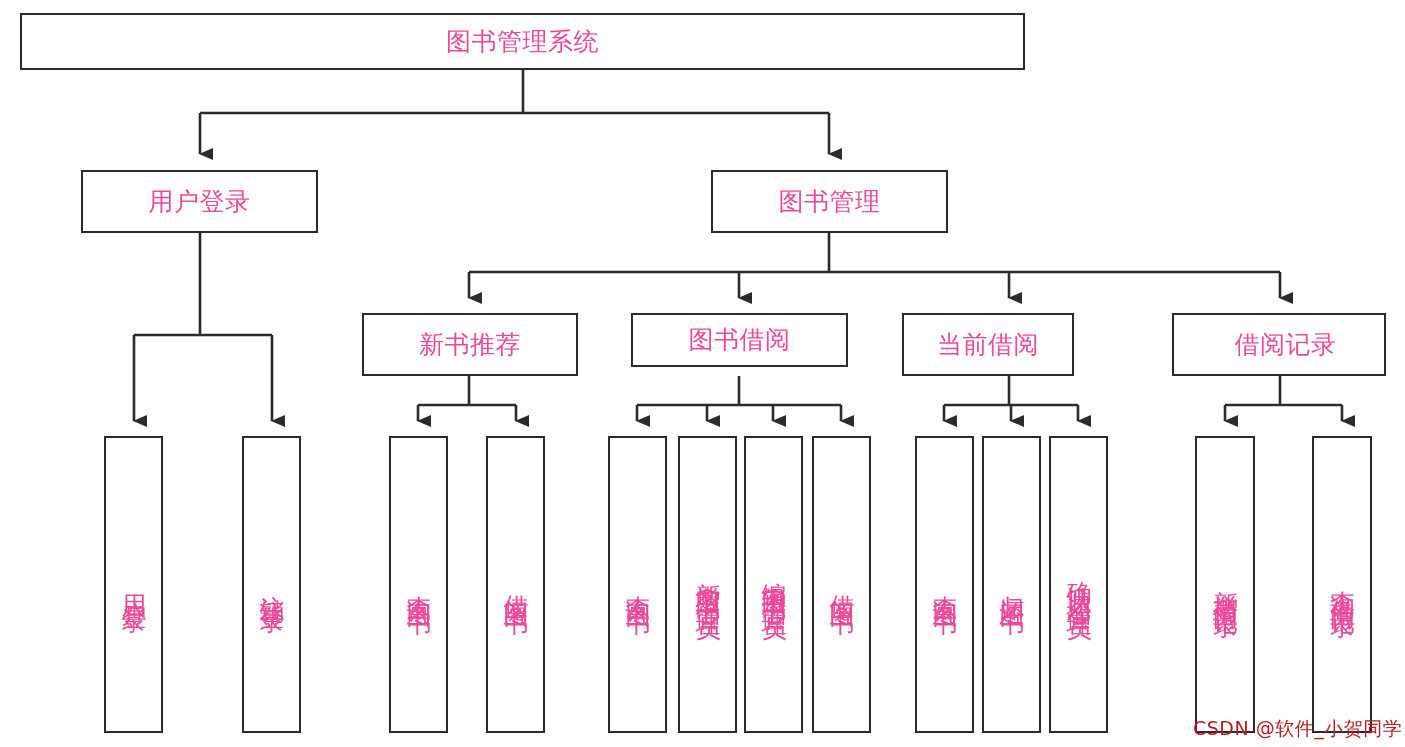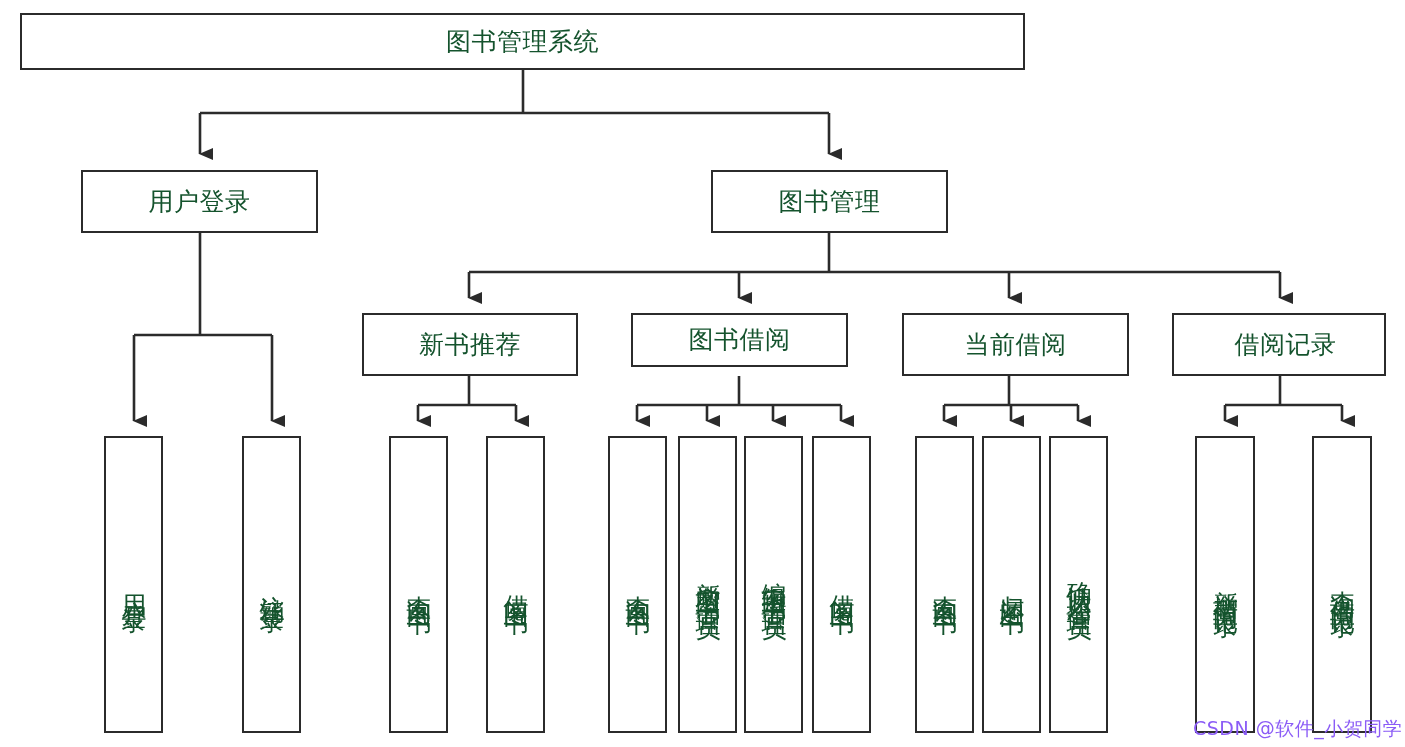--- a/index.html
+++ b/index.html
@@ -29,21 +29,21 @@
     box-sizing: border-box;
     background: #ffffff;
     border: 2.5px solid #2b2b2b;
     color: #4d4d4d;
     display: flex;
     align-items: center;
     justify-content: center;
     overflow: hidden;
   }
   .node .label {
-    color: #14532d;
+    color: #ec4899;
     letter-spacing: 0.5px;
     white-space: pre;
     line-height: 1.12;
   }
   .node.horiz .label {
     font-size: 25px;
     text-align: center;
   }
   .node.vert {
     align-items: center;
@@ -51,21 +51,21 @@
   }
   .node.vert .label {
     font-size: 25px;
     writing-mode: vertical-rl;
     text-orientation: upright;
     text-align: center;
     letter-spacing: 5px;
   }
   .watermark {
     position: absolute;
-    color: #8b5cf6;
+    color: #b91c1c;
     font-size: 19px;
     font-family: "DejaVu Sans", "Liberation Sans", sans-serif;
     white-space: pre;
     letter-spacing: 0.5px;
   }
 </style>
 </head>
 <body>
 
 <div id="canvas">
@@ -131,21 +131,21 @@
   <div class="node horiz" style="left:362px; top:313px; width:216px; height:63px;">
     <span class="label">新书推荐</span>
   </div>
 
   <div class="node horiz" style="left:711px; top:170px; width:237px; height:63px;">
     <span class="label">图书管理</span>
   </div>
   <div class="node horiz" style="left:631px; top:313px; width:217px; height:54px;">
     <span class="label">图书借阅</span>
   </div>
-  <div class="node horiz" style="left:902px; top:313px; width:227px; height:63px;">
+  <div class="node horiz" style="left:902px; top:313px; width:172px; height:63px;">
     <span class="label">当前借阅</span>
   </div>
   <div class="node horiz" style="left:1172px; top:313px; width:214px; height:63px;padding-left:13px;">
     <span class="label">借阅记录</span>
   </div>
 
   <div class="node vert" style="left:104px; top:436px; width:59px; height:297px;">
     <span class="label">用户登录</span>
   </div>
   <div class="node vert" style="left:242px; top:436px; width:59px; height:297px;">

